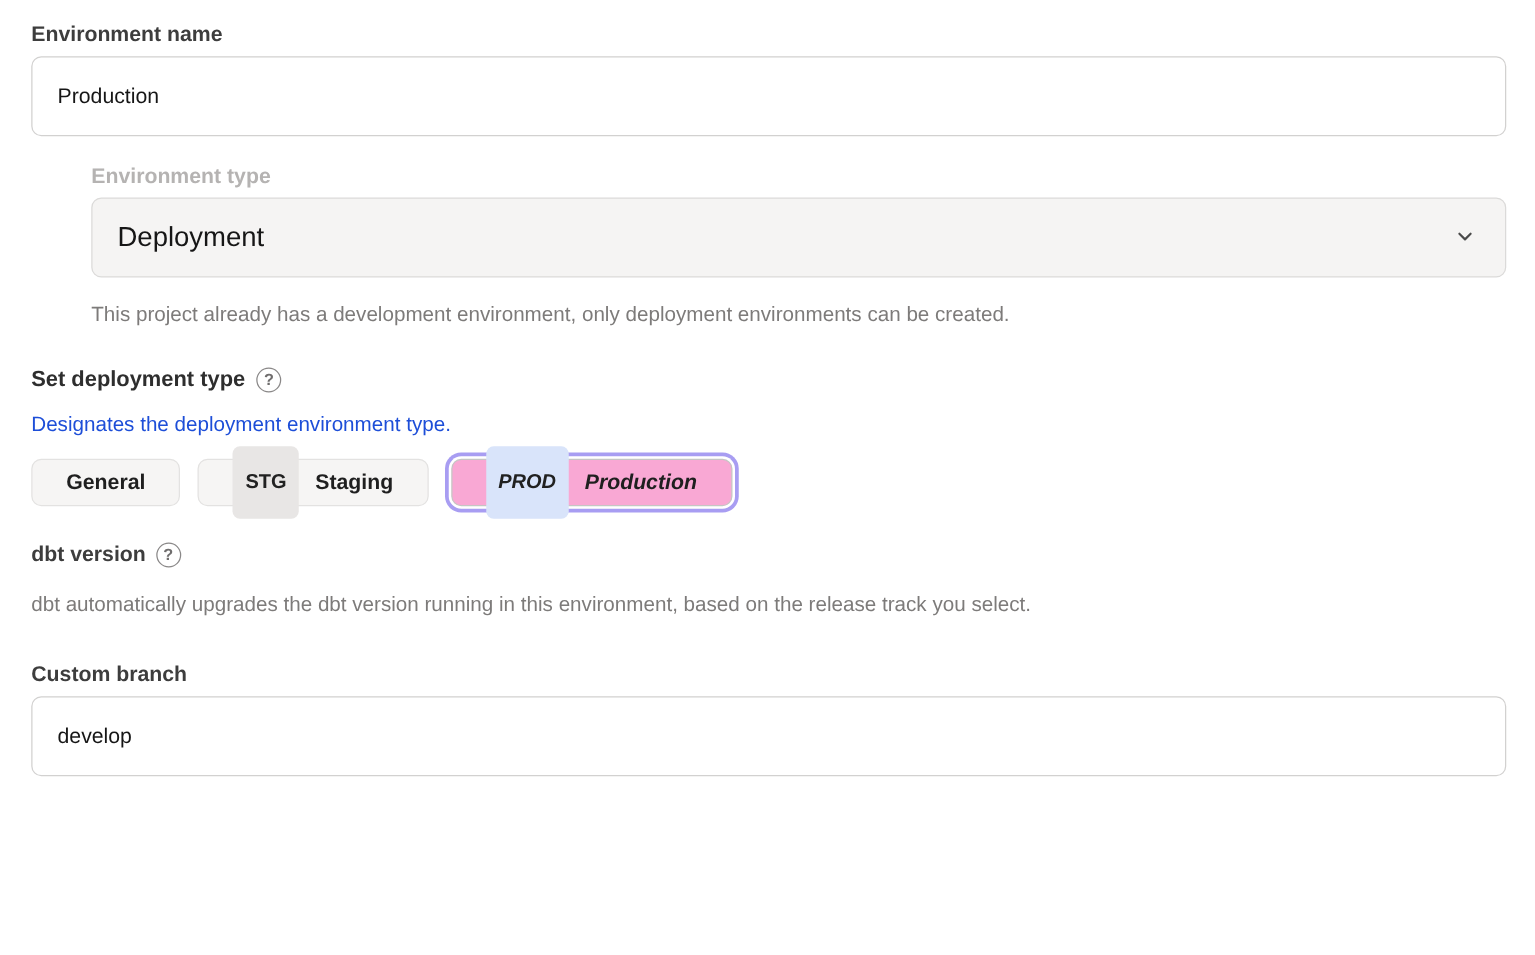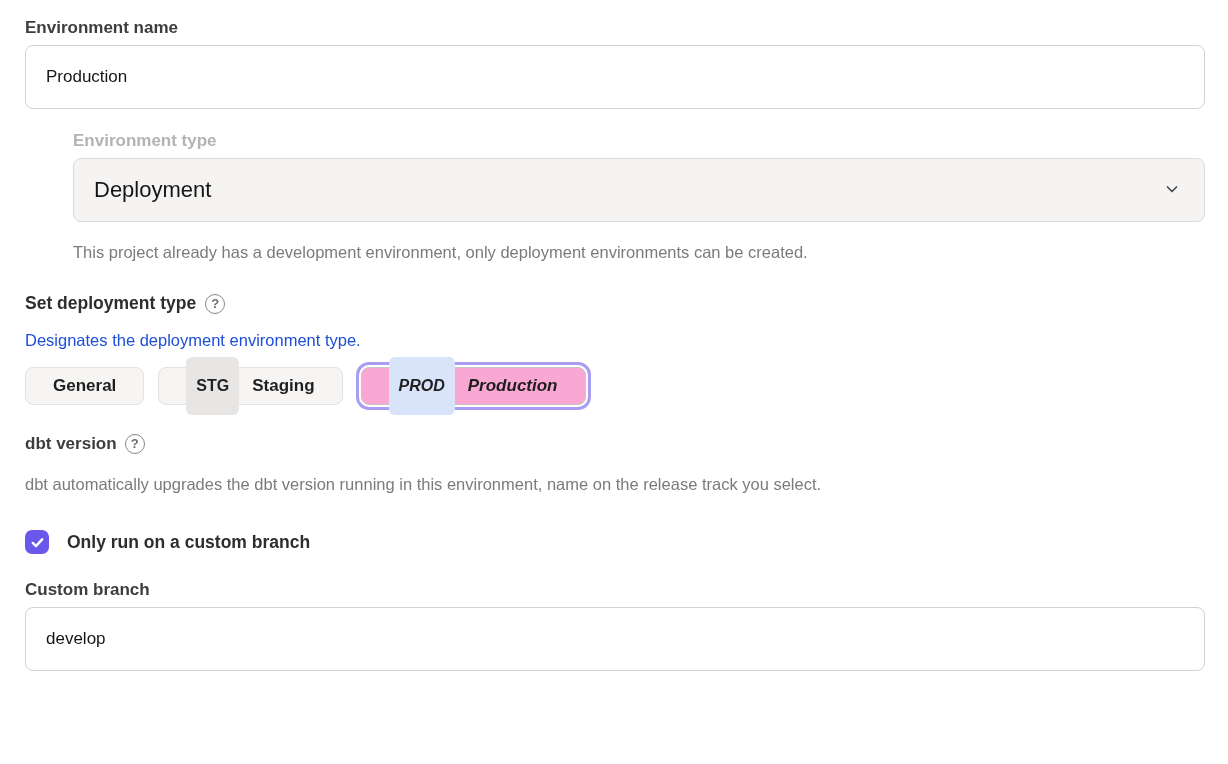--- a/index.html
+++ b/index.html
@@ -196,30 +196,22 @@
         <span>Production</span>
       </button>
     </div>
   </div>
 
   <div class="section-dbt-version">
     <div class="field-label">
       <span>dbt version</span>
       <span class="help-icon">?</span>
     </div>
-    <div class="helper">dbt automatically upgrades the dbt version running in this environment, name on the release track you select.</div>
-  </div>
-
-  <div class="checkbox-row">
-    <span class="checkbox">
-      <svg width="15" height="15" viewBox="0 0 16 16">
-        <path d="M3 8.5 L6.3 11.8 L13 4.6" fill="none" stroke="#ffffff" stroke-width="2.6" stroke-linecap="round" stroke-linejoin="round"></path>
-      </svg>
-    </span>
-    <span class="checkbox-label">Only run on a custom branch</span>
-  </div>
+    <div class="helper">dbt automatically upgrades the dbt version running in this environment, based on the release track you select.</div>
+  </div>
+
 
   <div class="section-custom-branch">
     <div class="field-label">Custom branch</div>
     <input class="text-input" type="text" value="develop" style="">
   </div>
 
 </div>
 
 </body></html>

